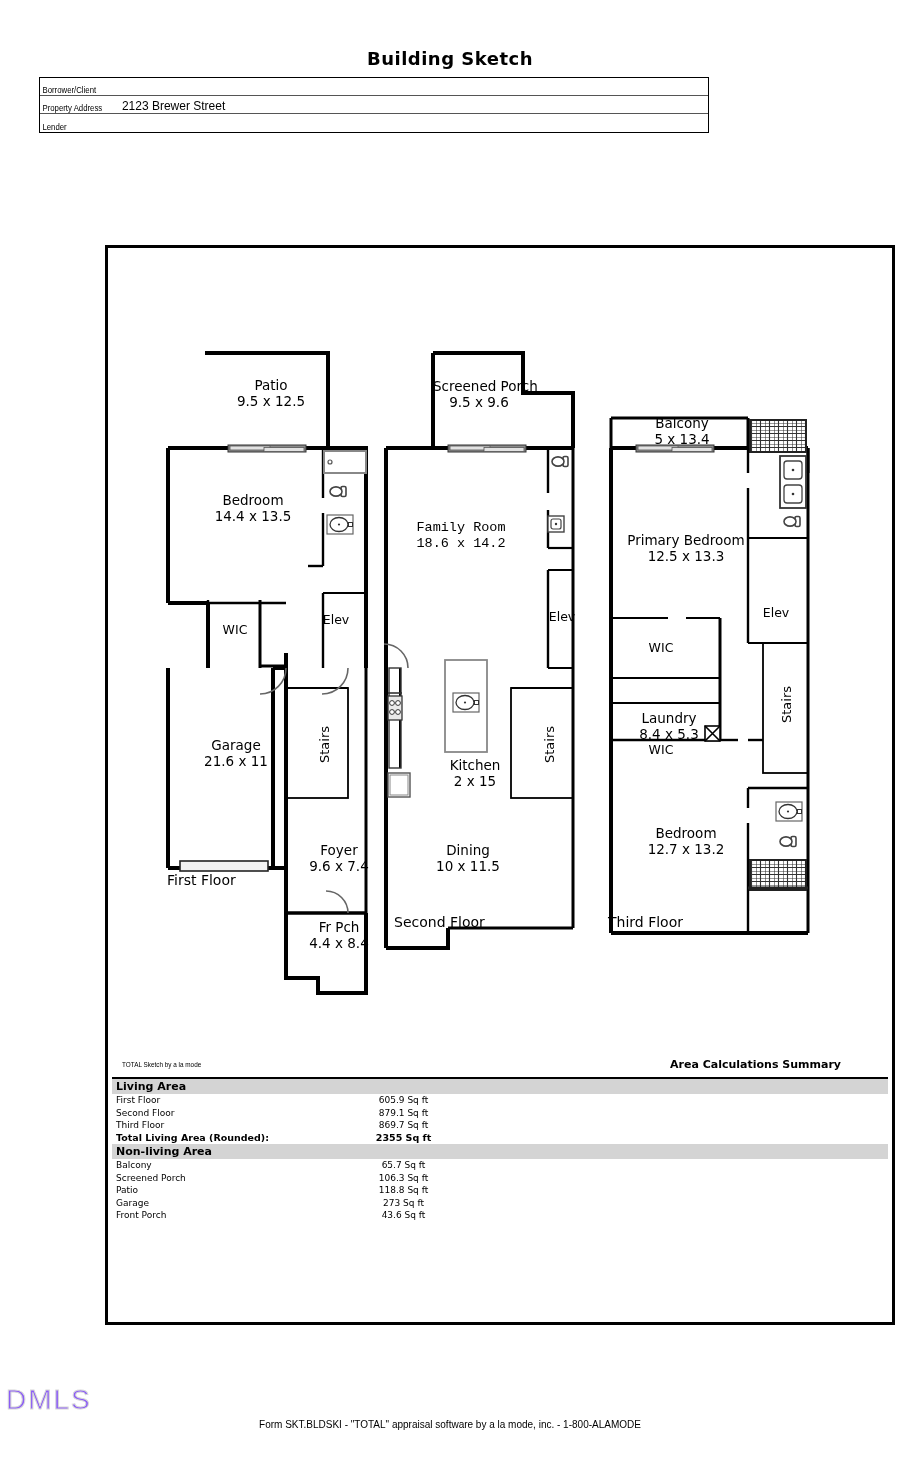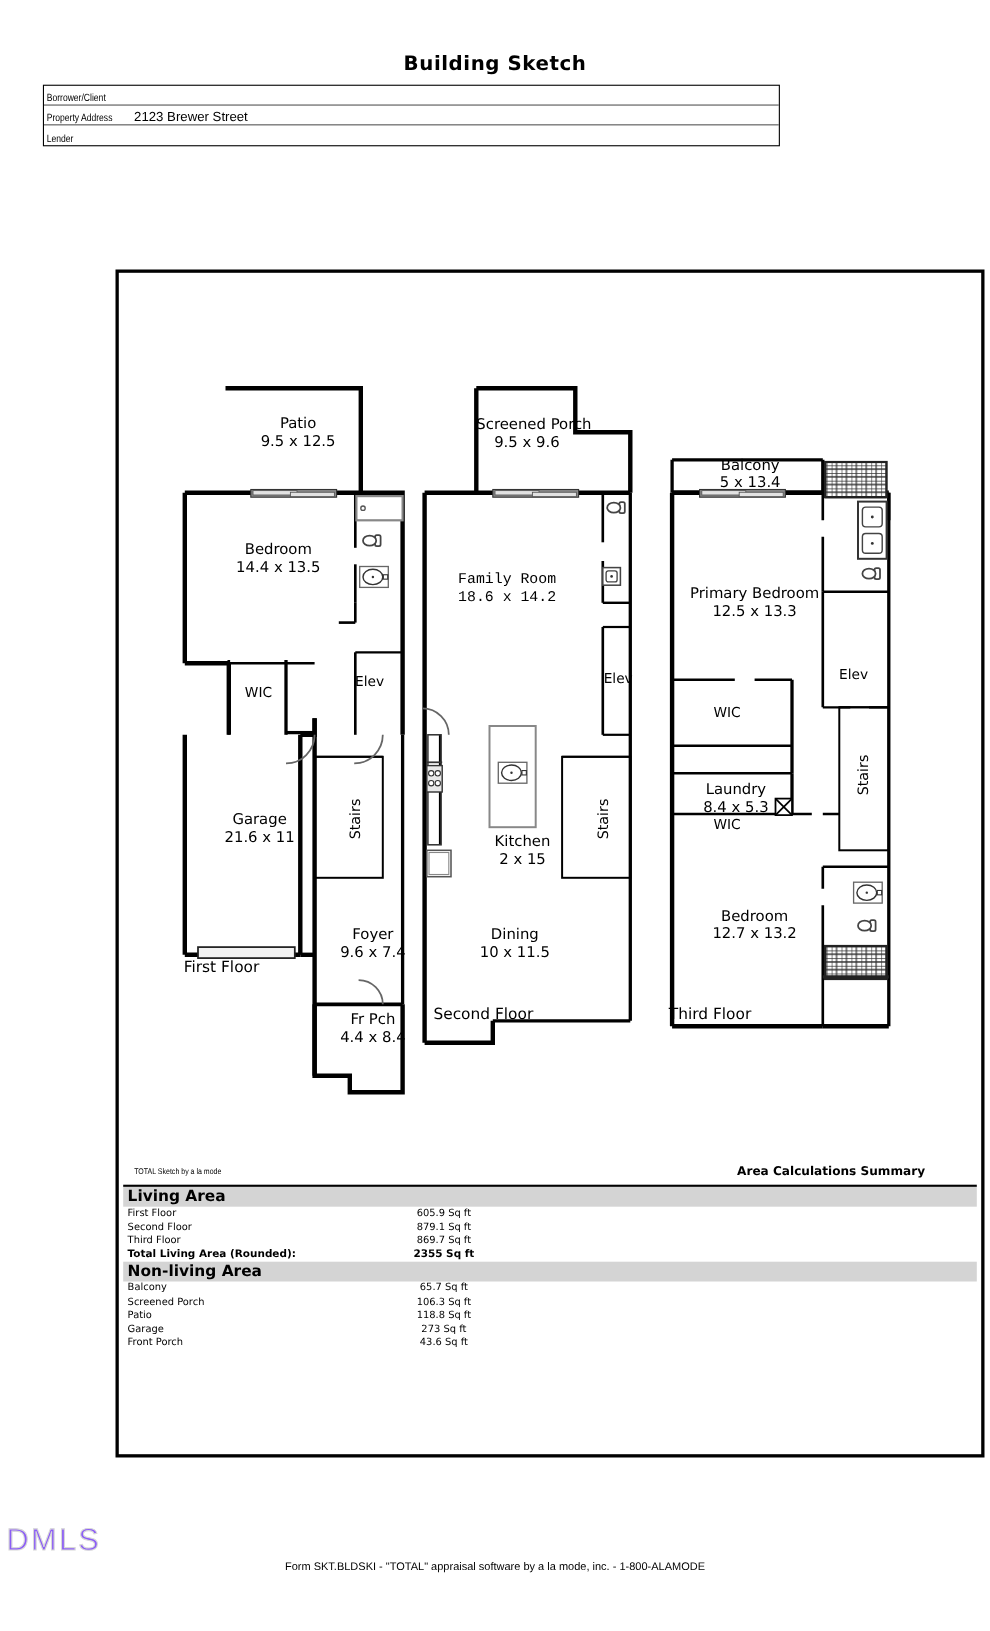--- a/index.html
+++ b/index.html
@@ -31,21 +31,21 @@
   .floorlabel{position:absolute;font-size:14px;white-space:nowrap;font-family:"DejaVu Sans",sans-serif;}
   .vlabel{position:absolute;font-size:13px;white-space:nowrap;font-family:"DejaVu Sans",sans-serif;
     transform:rotate(-90deg);transform-origin:center center;}
 
   
   .sk-credit{position:absolute;left:14px;top:812px;font-size:7.5px;
     font-family:"Liberation Sans Narrow","Liberation Sans",sans-serif;transform:scaleX(.85);transform-origin:left top;white-space:nowrap;}
   .sum-title{position:absolute;left:0;top:810px;width:733px;text-align:right;font-size:11px;font-weight:bold;
     font-family:"DejaVu Sans",sans-serif;}
   .summary{position:absolute;left:4px;top:829px;width:776px;border-top:2px solid #000;}
-  .s-head{background:#d4d4d4;font-weight:bold;font-size:14px;padding:1px 4px;box-sizing:border-box;
+  .s-head{background:#d4d4d4;font-weight:bold;font-size:11px;padding:1px 4px;box-sizing:border-box;
     font-family:"DejaVu Sans",sans-serif;}
   .s-row{display:flex;font-size:9px;padding:0 4px;box-sizing:border-box;line-height:12.5px;
     font-family:"DejaVu Sans",sans-serif;}
   .s-name{width:215px;}
   .s-amt{width:145px;text-align:center;}
   .s-row.total{font-weight:bold;font-size:9.5px;}
 
   
   .footer{position:absolute;left:0;top:1419px;width:900px;text-align:center;font-size:10px;
     font-family:"Liberation Sans Narrow","Liberation Sans",sans-serif;}

